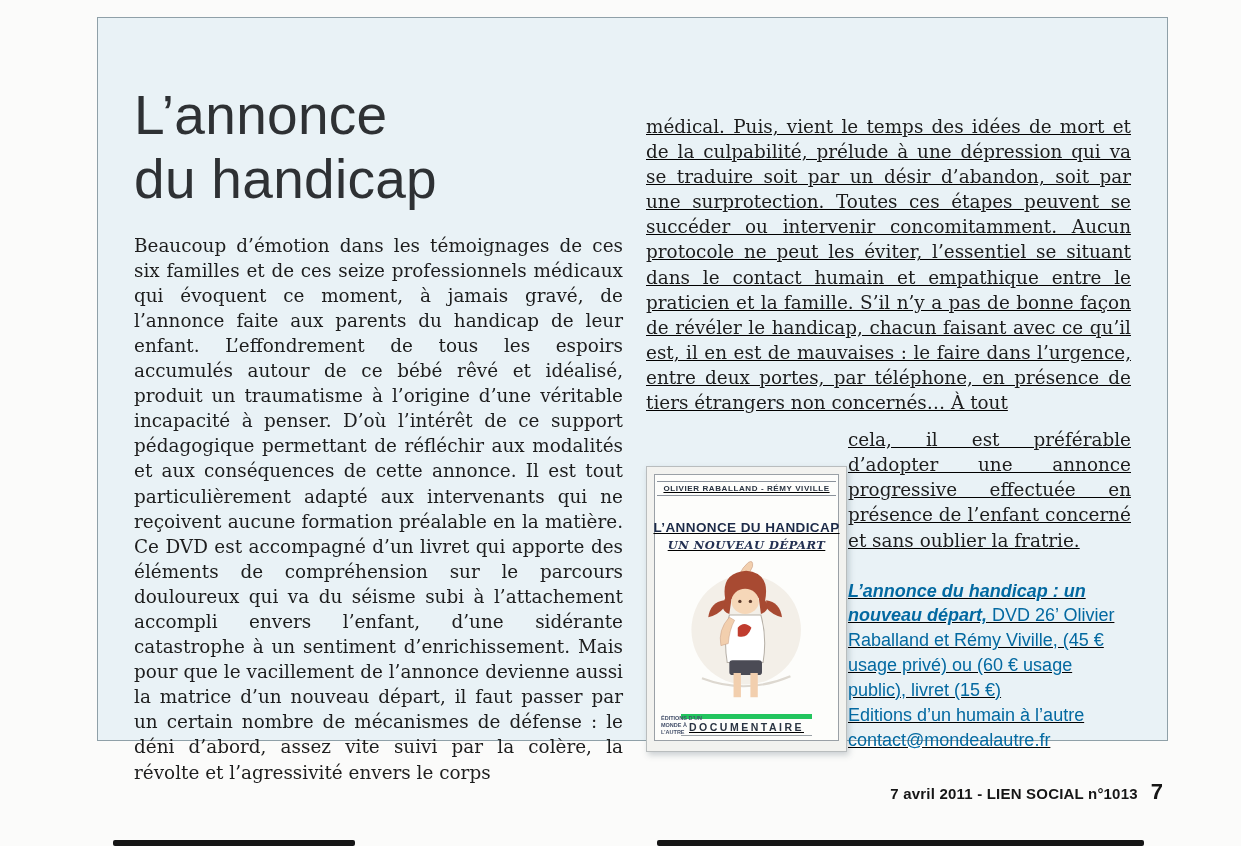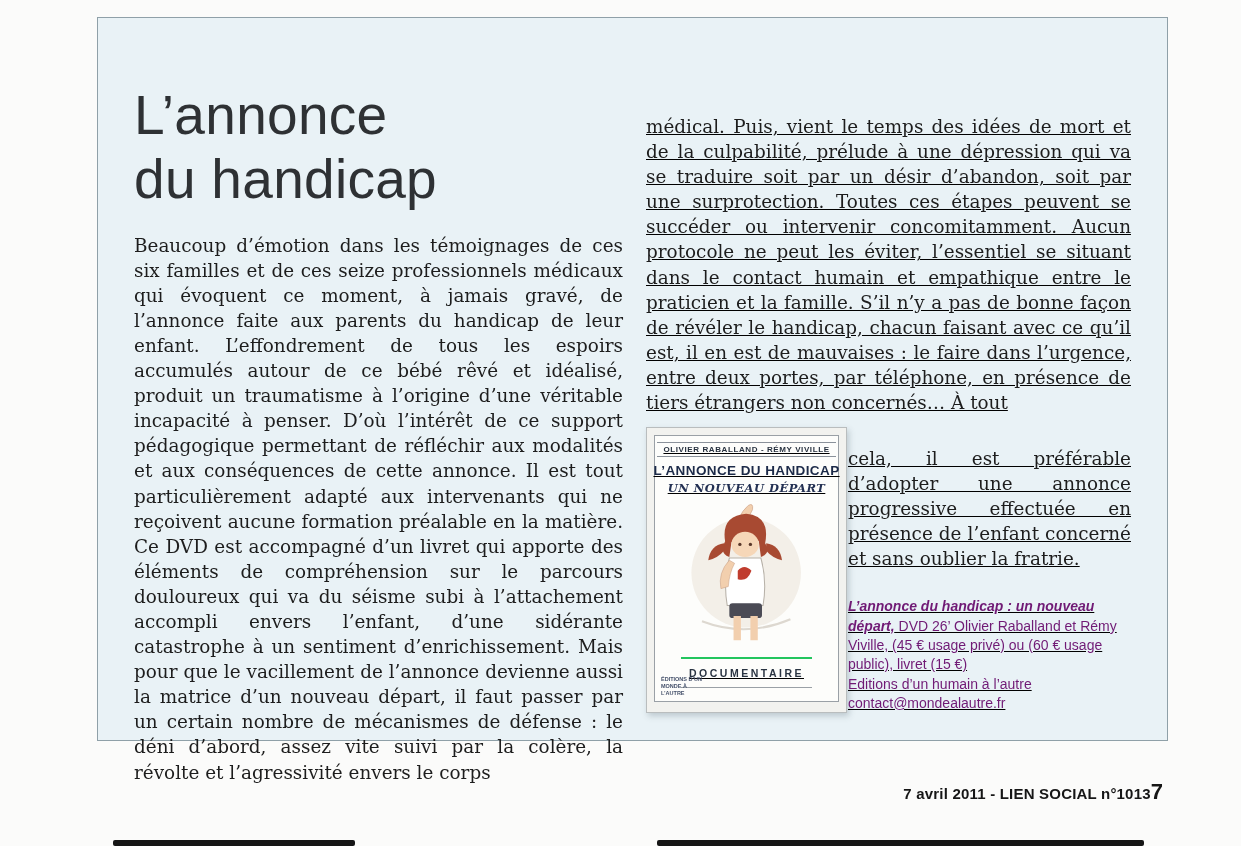--- a/index.html
+++ b/index.html
@@ -108,21 +108,21 @@
     font-weight: bold;
     letter-spacing: 0.6px;
     color: #27313f;
     border-top: 1px solid #8a919a;
     border-bottom: 1px solid #8a919a;
     padding: 2px 6px;
     white-space: nowrap;
   }
 
   .cover-title {
-    margin-top: 6px;
+    margin-top: 24px;
     font-size: 13.5px;
     font-weight: bold;
     letter-spacing: 0.4px;
     color: #1c2a48;
     white-space: nowrap;
   }
 
   .cover-subtitle {
     margin-top: 3px;
     font-family: "DejaVu Serif", serif;
@@ -141,23 +141,23 @@
     align-items: center;
     padding: 2px 0;
   }
   .cover-art svg { height: 100%; max-height: 158px; }
 
   .cover-genre {
     font-size: 10.5px;
     font-weight: bold;
     letter-spacing: 2.5px;
     color: #2a3442;
-    border-top: 2px solid #22c55e;
+    border-top: 5px solid #22c55e;
     border-bottom: 1px solid #9aa0a6;
-    padding: 8px 8px;
+    padding: 2px 8px;
     margin-bottom: 12px;
     white-space: nowrap;
   }
 
   .cover-publisher {
     position: absolute;
     left: 6px;
     bottom: 4px;
     font-size: 5.5px;
     font-weight: bold;
@@ -169,36 +169,37 @@
 
   .beside-stack {
     display: flex;
     flex-direction: column;
     flex: 1;
   }
 
   .caption {
     margin-top: 26px;
     font-family: "Liberation Sans", sans-serif;
-    font-size: 14px;
+    font-size: 18px;
     line-height: 1.38;
-    color: #701a75;
+    color: #0369a1;
   }
   .caption-bold {
     font-weight: bold;
     font-style: italic;
   }
   .caption-line { display: block; }
 
   .footer {
     position: absolute;
     top: 779px;
     right: 78px;
     display: flex;
     align-items: baseline;
+    gap: 13px;
     color: #161616;
   }
   .footer-info {
     font-size: 15px;
     font-weight: bold;
     letter-spacing: 0.2px;
   }
   .footer-page {
     font-size: 22px;
     font-weight: bold;

